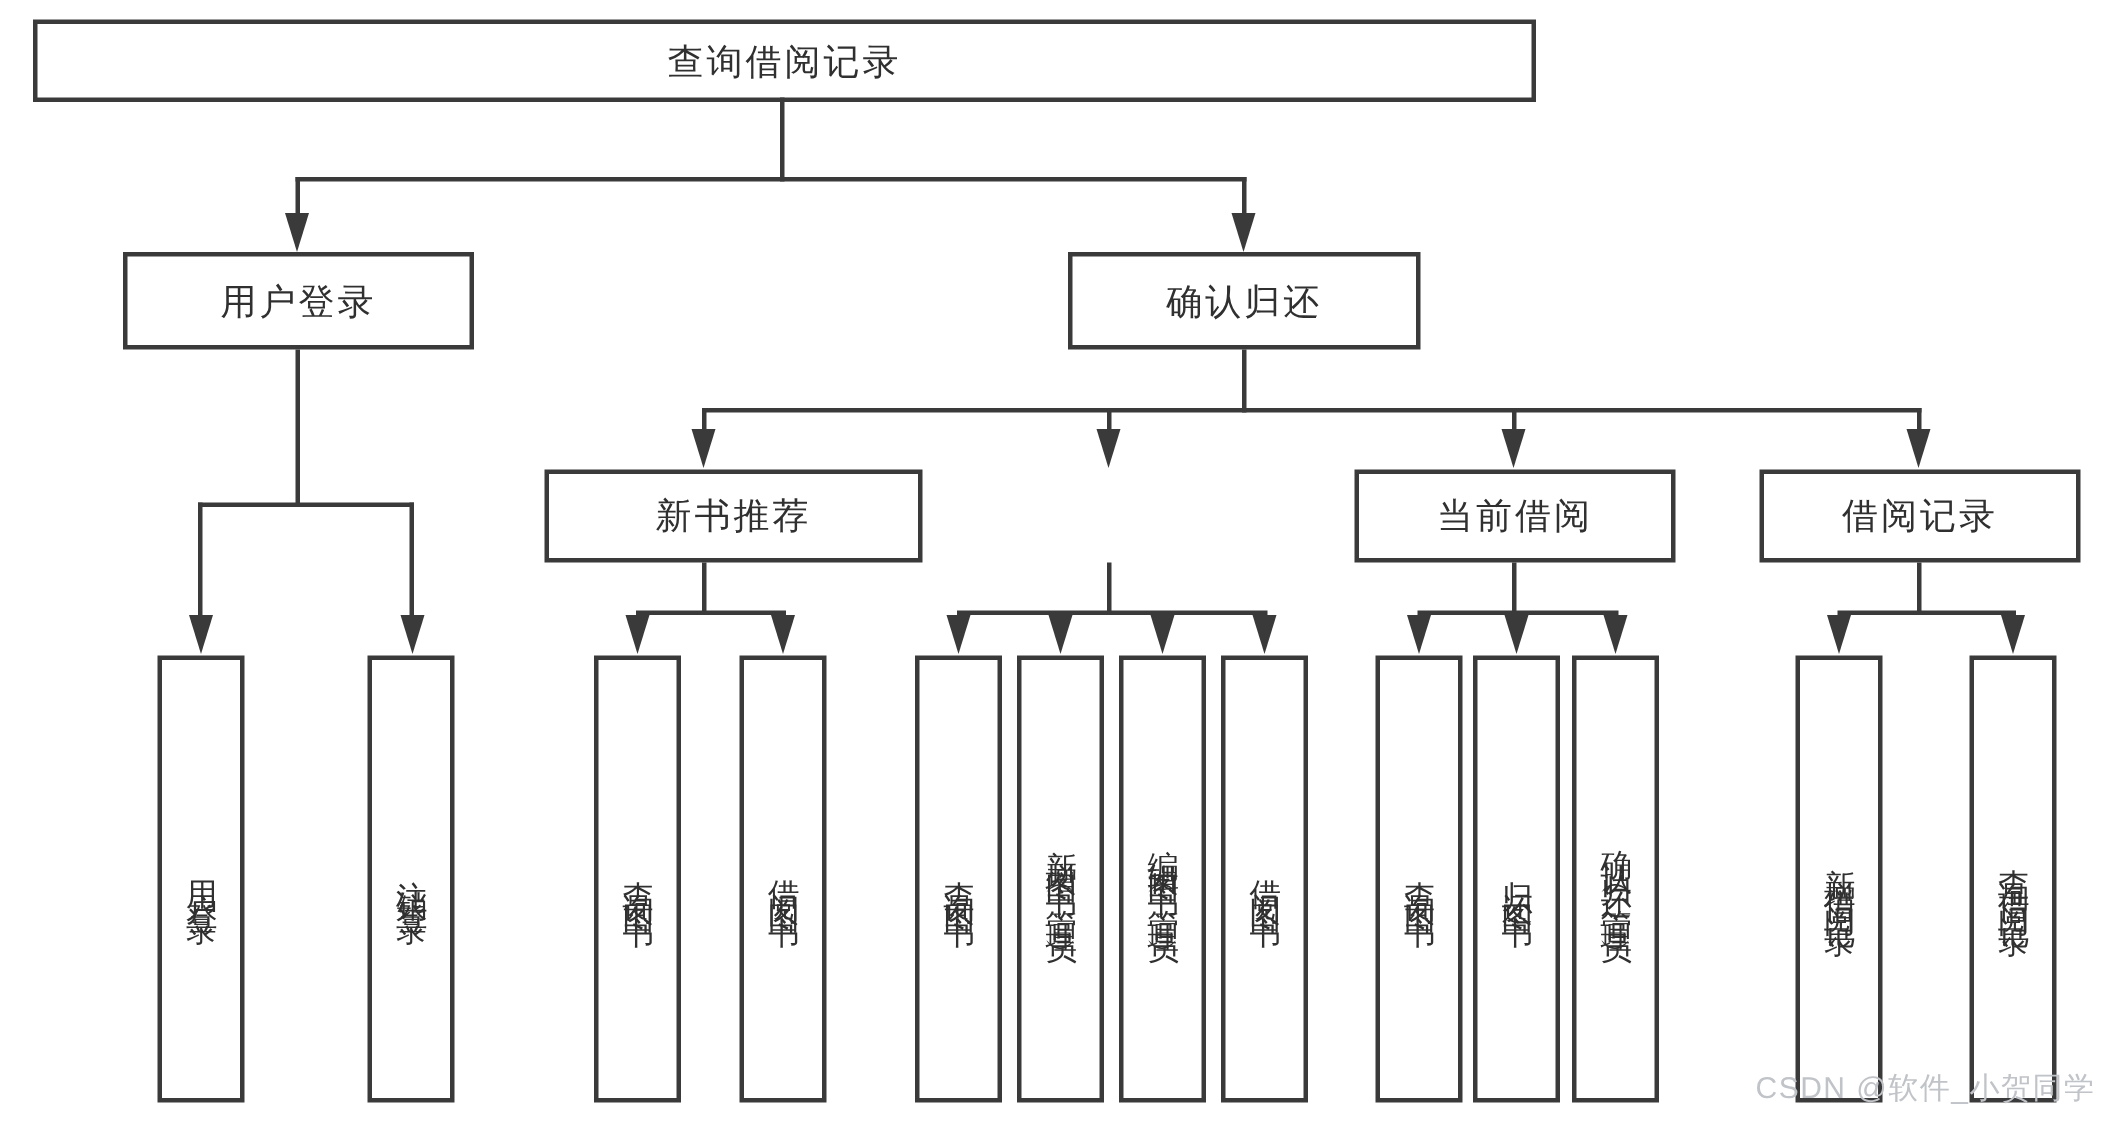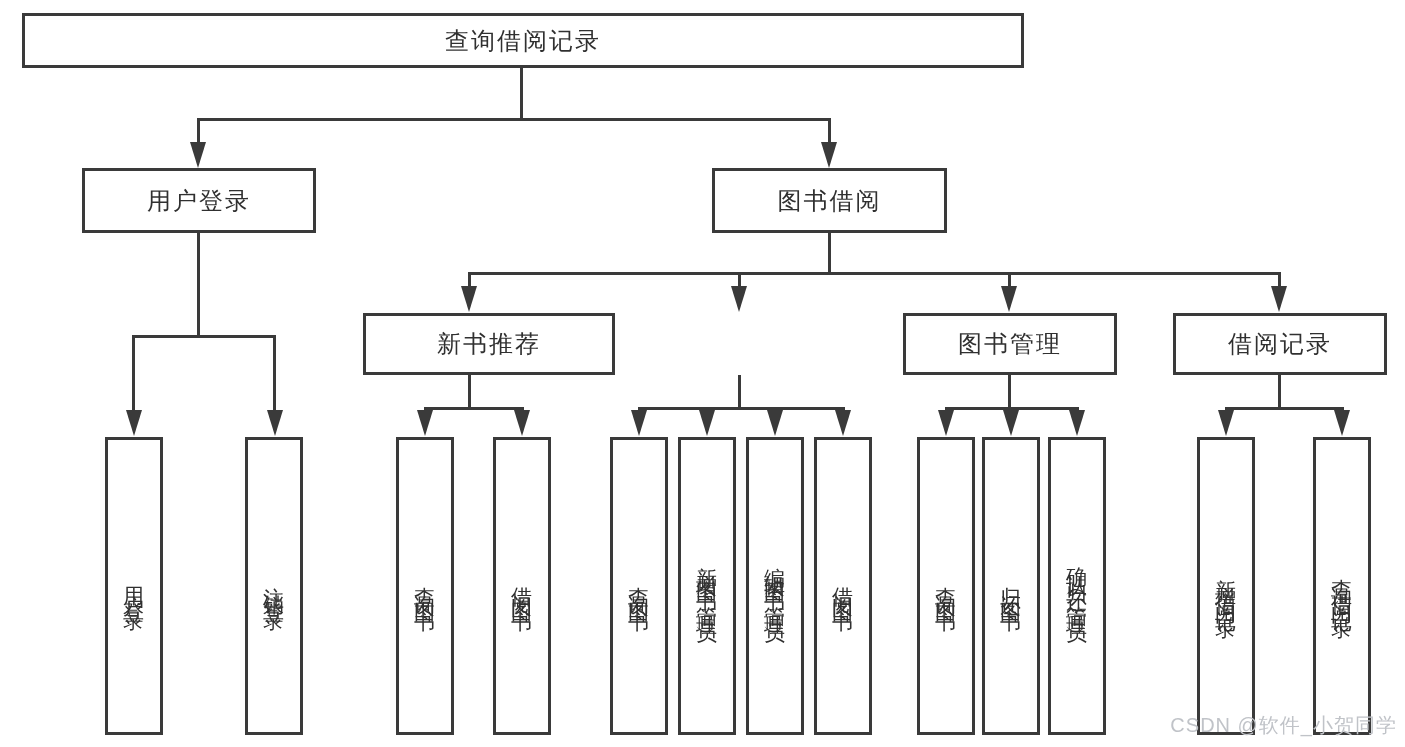--- a/index.html
+++ b/index.html
@@ -74,42 +74,42 @@
   <div class="node h" style="left:22px;top:13px;width:1002px;height:55px">查询借阅记录</div>
 
   <div class="vline" style="left:520px;top:65px;height:56px"></div>
   <div class="hline" style="left:197px;top:118px;width:634px"></div>
   <div class="vline" style="left:197px;top:118px;height:26px"></div>
   <div class="vline" style="left:828px;top:118px;height:26px"></div>
   <div class="arrow" style="left:190px;top:142px"></div>
   <div class="arrow" style="left:821px;top:142px"></div>
 
   <div class="node h" style="left:82px;top:168px;width:234px;height:65px">用户登录</div>
-  <div class="node h" style="left:712px;top:168px;width:235px;height:65px">图书借阅</div>
+  <div class="node h" style="left:712px;top:168px;width:235px;height:65px">确认归还</div>
 
   <div class="vline" style="left:197px;top:233px;height:105px"></div>
   <div class="hline" style="left:132px;top:335px;width:144px"></div>
   <div class="vline" style="left:132px;top:335px;height:76px"></div>
   <div class="vline" style="left:273px;top:335px;height:76px"></div>
   <div class="arrow" style="left:126px;top:410px"></div>
   <div class="arrow" style="left:267px;top:410px"></div>
 
   <div class="vline" style="left:828px;top:233px;height:42px"></div>
   <div class="hline" style="left:468px;top:272px;width:813px"></div>
   <div class="vline" style="left:468px;top:272px;height:16px"></div>
   <div class="vline" style="left:738px;top:272px;height:16px"></div>
   <div class="vline" style="left:1008px;top:272px;height:16px"></div>
   <div class="vline" style="left:1278px;top:272px;height:16px"></div>
   <div class="arrow" style="left:461px;top:286px"></div>
   <div class="arrow" style="left:731px;top:286px"></div>
   <div class="arrow" style="left:1001px;top:286px"></div>
   <div class="arrow" style="left:1271px;top:286px"></div>
 
   <div class="node h" style="left:363px;top:313px;width:252px;height:62px">新书推荐</div>
-  <div class="node h" style="left:903px;top:313px;width:214px;height:62px">图书管理</div>
+  <div class="node h" style="left:903px;top:313px;width:214px;height:62px">当前借阅</div>
   <div class="node h" style="left:1173px;top:313px;width:214px;height:62px">借阅记录</div>
 
   <div class="vline" style="left:468px;top:375px;height:35px"></div>
   <div class="hline" style="left:424px;top:407px;width:100px"></div>
   <div class="arrow" style="left:417px;top:410px"></div>
   <div class="arrow" style="left:514px;top:410px"></div>
 
   <div class="vline" style="left:738px;top:375px;height:35px"></div>
   <div class="hline" style="left:638px;top:407px;width:207px"></div>
   <div class="arrow" style="left:631px;top:410px"></div>

